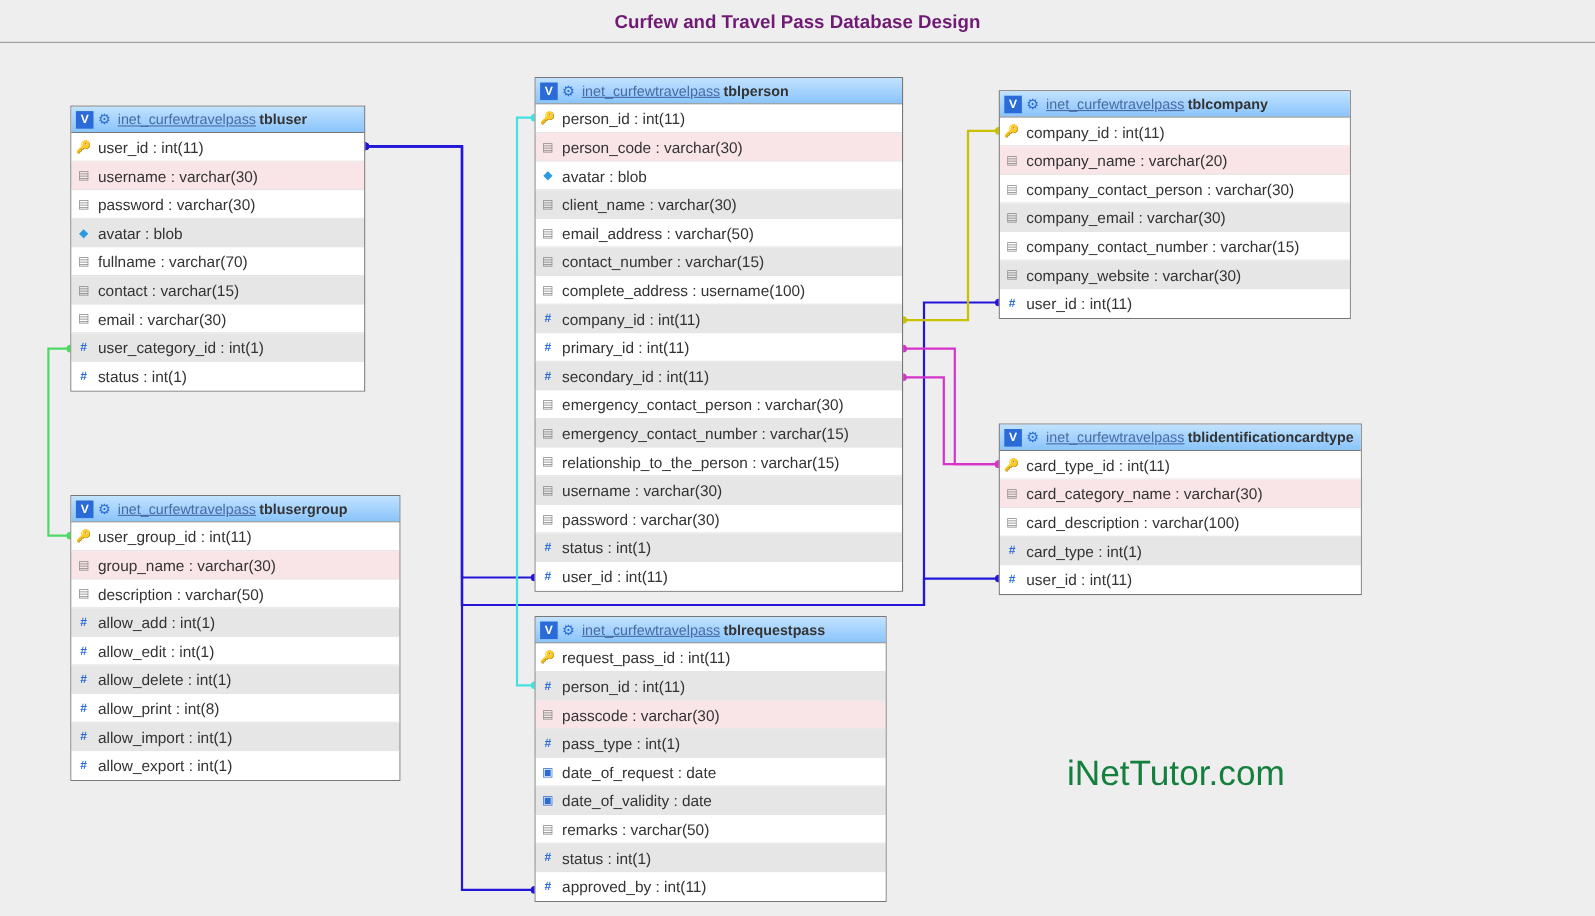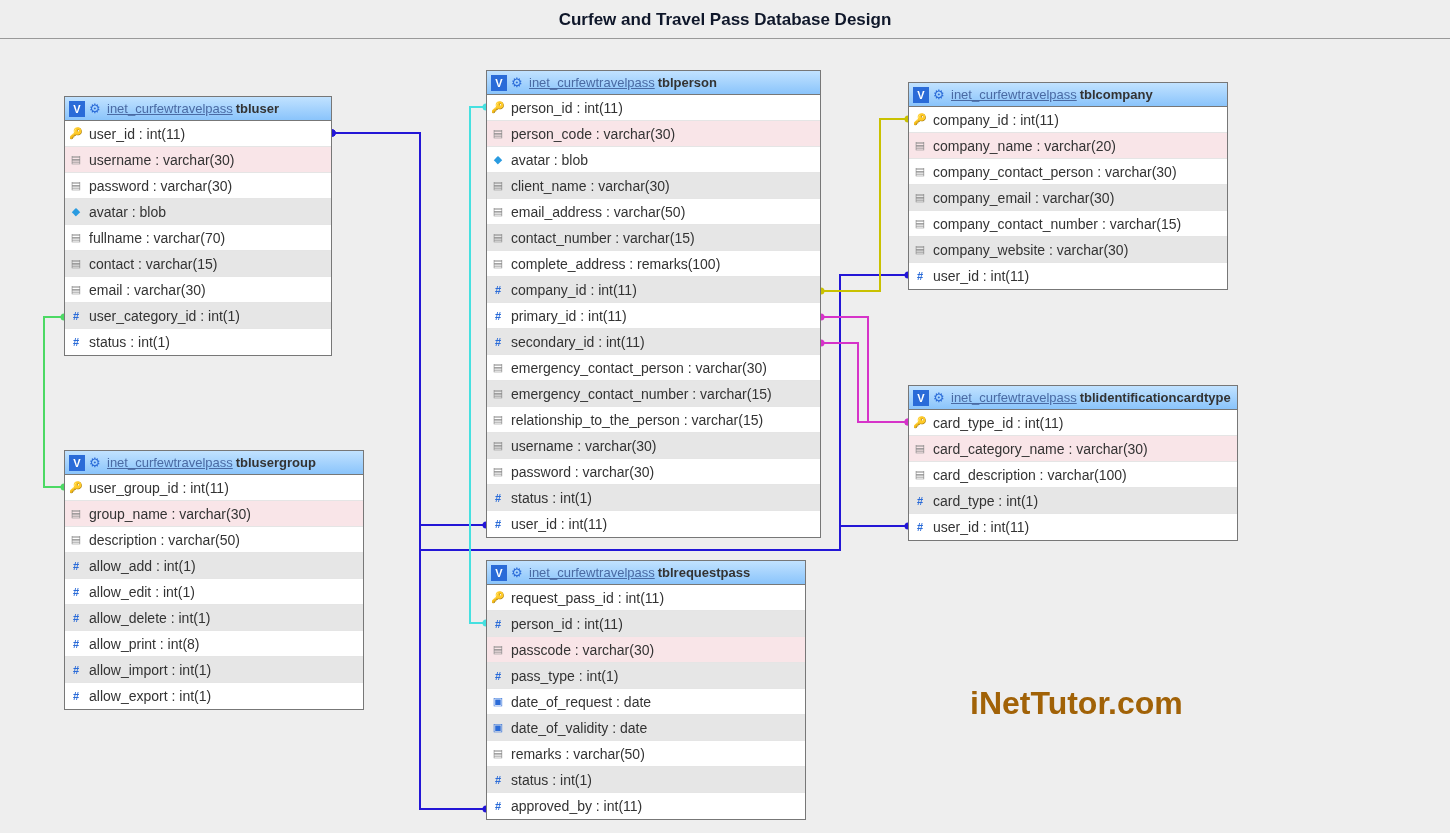--- a/index.html
+++ b/index.html
@@ -13,21 +13,21 @@
     position: relative;
     overflow: hidden;
   }
   .title-bar {
     width: 100%;
     text-align: center;
     padding: 10px 0 8px 0;
     font-weight: bold;
     font-size: 17px;
     border-bottom: 1px solid #999;
-    color: #0f172a;
+    color: #701a75;
   }
   .canvas {
     position: absolute;
     top: 40px; left: 0;
     width: 1450px;
     height: 793px;
   }
   .tbl {
     position: absolute;
     border: 1px solid #777;
@@ -88,23 +88,23 @@
     font-size: 11px;
   }
   .ico-pk { color: #d4a017; }     
   .ico-idx { color: #888; }       
   .ico-num { color: #2a6bd8; font-weight: bold; }
   .ico-blob { color: #2a9be0; }
   .ico-date { color: #2a6bd8; }
   svg.relations { position: absolute; top: 0; left: 0; width: 1450px; height: 793px; pointer-events: none; }
   .watermark {
     position: absolute;
-    font-weight: bold;
+    font-weight: normal;
     font-size: 32px;
-    color: #a16207;
+    color: #15803d;
   }
 </style>
 </head>
 <body>
 
 <div class="title-bar">Curfew and Travel Pass Database Design</div>
 
 <div class="canvas">
 
   <svg class="relations" id="rel-svg">
@@ -257,21 +257,21 @@
           <div class="col odd">
             <span class="ico ico-idx">▤</span>
             <span>email_address : varchar(50)</span>
           </div>
           <div class="col even">
             <span class="ico ico-idx">▤</span>
             <span>contact_number : varchar(15)</span>
           </div>
           <div class="col odd">
             <span class="ico ico-idx">▤</span>
-            <span>complete_address : remarks(100)</span>
+            <span>complete_address : username(100)</span>
           </div>
           <div class="col even">
             <span class="ico ico-num">#</span>
             <span>company_id : int(11)</span>
           </div>
           <div class="col odd">
             <span class="ico ico-num">#</span>
             <span>primary_id : int(11)</span>
           </div>
           <div class="col even">

